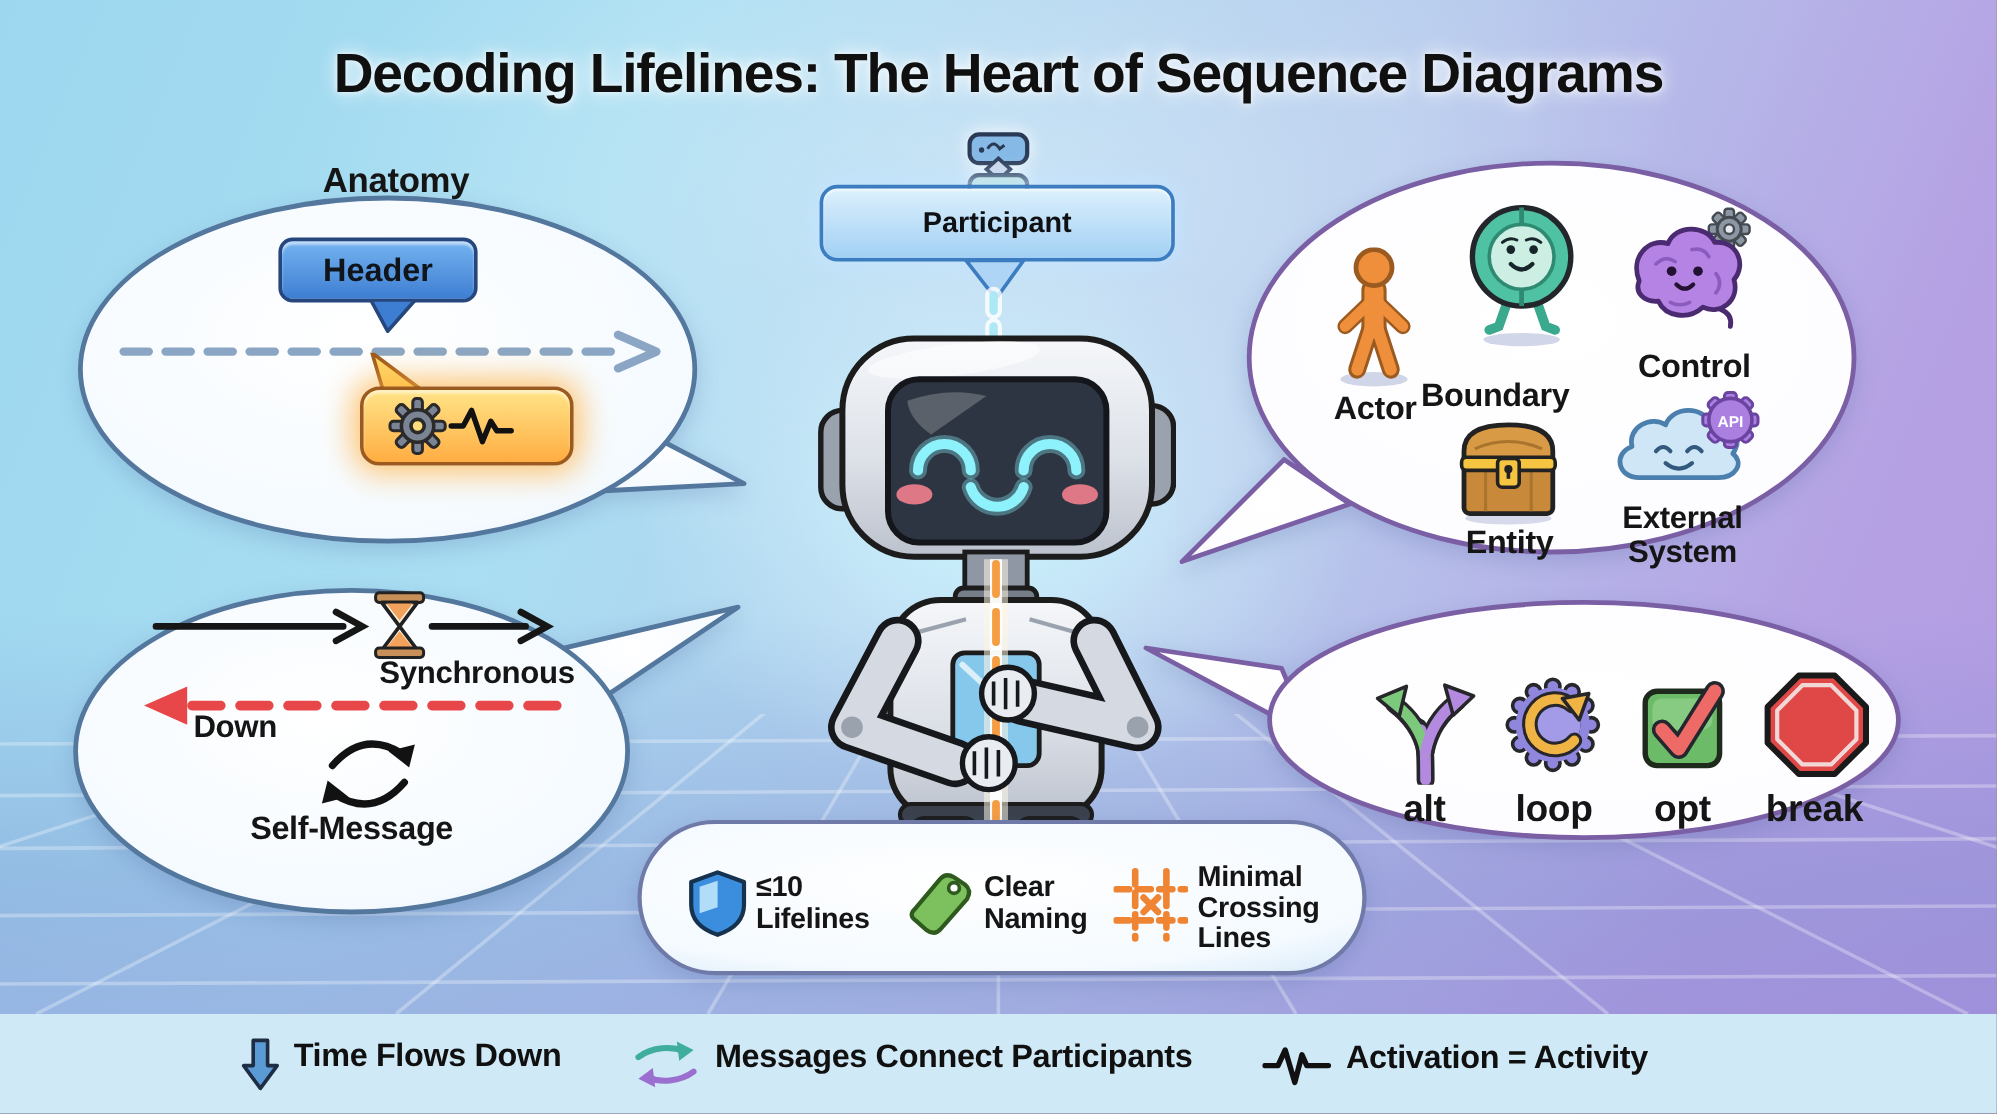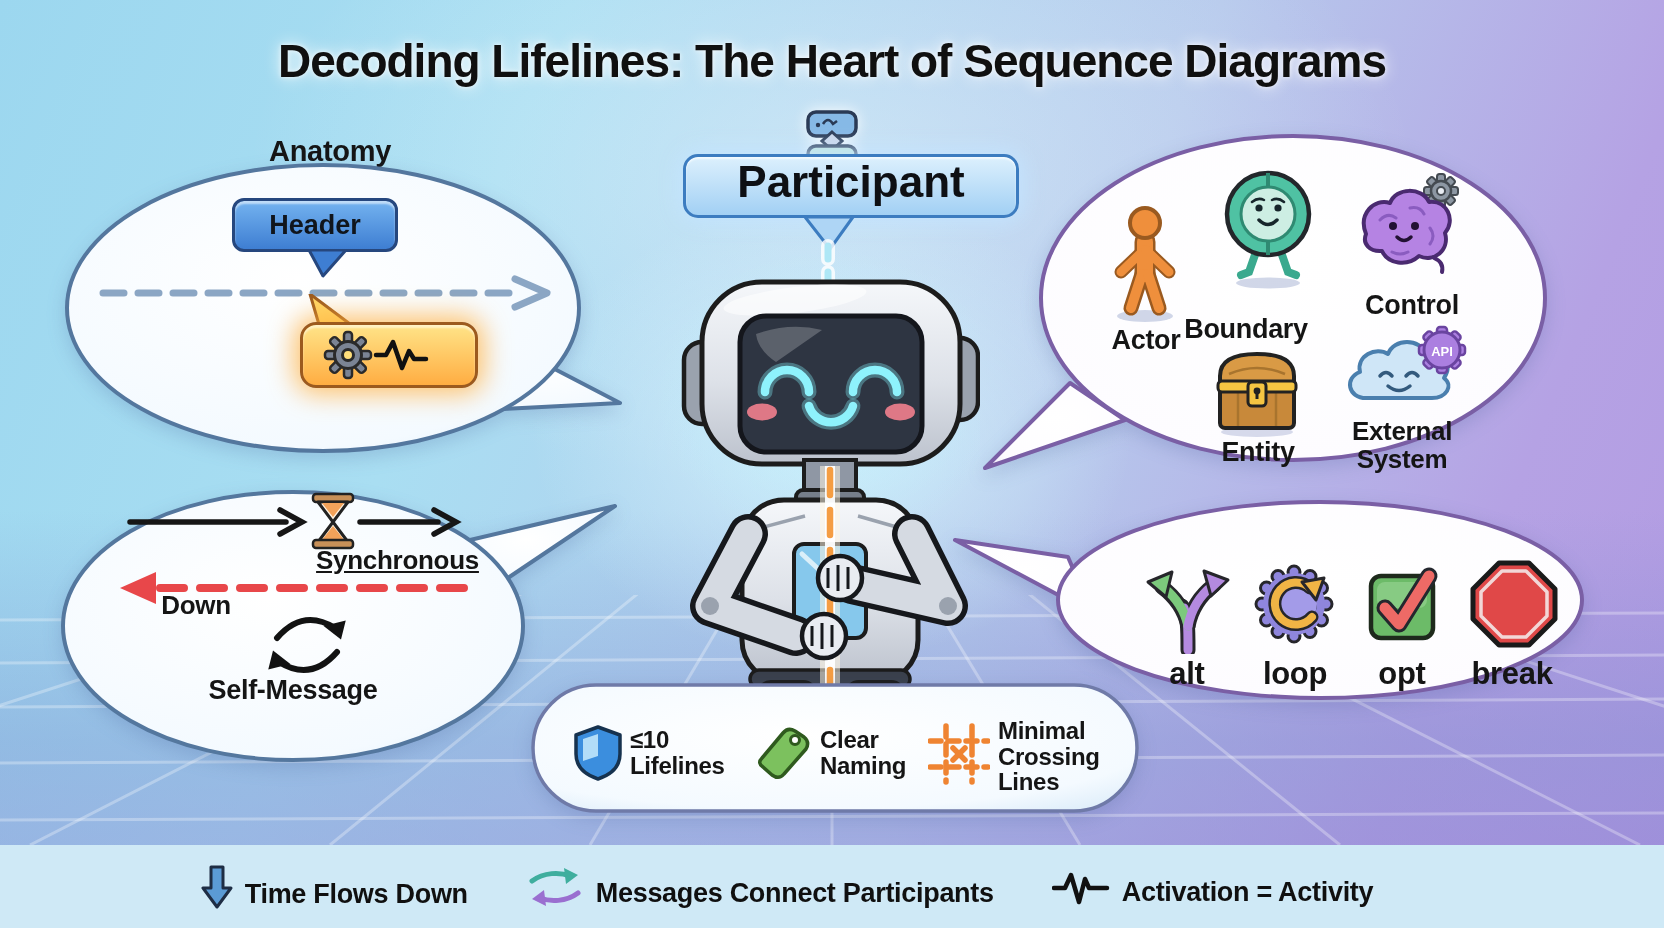--- a/index.html
+++ b/index.html
@@ -23,30 +23,30 @@
     background:linear-gradient(#74b3f0,#3e7ed2);border:3px solid #26477e;
     box-shadow:inset 0 3px 2px rgba(255,255,255,.55);
     display:flex;align-items:center;justify-content:center;
     font-size:27px;font-weight:700;color:#10151c;box-sizing:border-box;}
   .box-activation{
     left:300px;top:322px;width:178px;height:66px;border-radius:16px;
     background:linear-gradient(#ffe488,#ffad42);border:3px solid #9c5a1e;
     box-shadow:0 0 26px 6px rgba(255,175,60,.75), inset 0 3px 2px rgba(255,255,255,.5);
     display:flex;align-items:center;justify-content:center;box-sizing:border-box;}
   .participant-pill{
-    left:683px;top:154px;width:336px;height:64px;border-radius:15px;
+    left:683px;top:154px;width:296px;height:64px;border-radius:15px;
     background:linear-gradient(#dcf0fd,#a2d0f4);border:3.5px solid #3c7cc0;
     box-shadow:0 0 22px 4px rgba(195,228,255,.95), inset 0 2px 2px rgba(255,255,255,.7);
-    display:flex;align-items:flex-start;justify-content:center;
-    font-size:44px;font-weight:700;color:#0e1014;box-sizing:border-box;}
+    display:flex;align-items:center;justify-content:center;
+    font-size:24px;font-weight:700;color:#0e1014;box-sizing:border-box;}
   .footer-bar{
     left:0;top:845px;width:1664px;height:83px;background:#cfe9f6;
     display:flex;align-items:center;justify-content:center;gap:58px;
     padding-right:90px;box-sizing:border-box;}
-  .footer-item{display:flex;align-items:flex-end;gap:12px;}
+  .footer-item{display:flex;align-items:flex-start;gap:12px;}
   .footer-item .txt{font-size:27px;font-weight:700;color:#101010;letter-spacing:-.3px;}
 </style>
 </head>
 <body>
 
 <div class="stage">
 
   <svg class="abs" style="left:0;top:595px" width="1664" height="250" viewBox="0 0 1664 250">
     <g stroke="#ffffff" stroke-opacity=".3" stroke-width="3" fill="none">
       <line x1="0" y1="25" x2="1664" y2="18"></line>
@@ -235,21 +235,21 @@
     </g>
     <g>
       <rect x="193" y="2" width="40" height="8" rx="3" fill="#c89058" stroke="#222" stroke-width="2.5"></rect>
       <path d="M198,10 L228,10 L213,30 Z" fill="#fdf3e3" stroke="#222" stroke-width="3" stroke-linejoin="round"></path>
       <path d="M202,11 L224,11 L213,25 Z" fill="#f2a25a"></path>
       <path d="M198,50 L228,50 L213,30 Z" fill="#fdf3e3" stroke="#222" stroke-width="3" stroke-linejoin="round"></path>
       <path d="M201,49 L225,49 L213,34 Z" fill="#f2a25a"></path>
       <rect x="193" y="48" width="40" height="8" rx="3" fill="#c89058" stroke="#222" stroke-width="2.5"></rect>
     </g>
   </svg>
-  <div class="lbl" style="left:315px;top:547px;width:165px;font-size:26px;text-decoration:underline;">Synchronous</div>
+  <div class="lbl" style="left:315px;top:547px;width:165px;font-size:26px;">Synchronous</div>
 
   <svg class="abs" style="left:112px;top:570px" width="365" height="36" viewBox="0 0 365 36">
     <line x1="48" y1="18" x2="352" y2="18" stroke="#e8474a" stroke-width="8" stroke-linecap="round" stroke-dasharray="24 16"></line>
     <polygon points="8,18 44,2 44,34" fill="#e8474a"></polygon>
   </svg>
   <div class="lbl" style="left:136px;top:592px;width:120px;font-size:26px;">Down</div>
 
   <svg class="abs" style="left:255px;top:606px" width="100" height="78" viewBox="0 0 100 78">
     <g stroke="#121212" stroke-width="6" fill="none" stroke-linecap="round">
       <path d="M22,32 Q48,2 80,22"></path>

